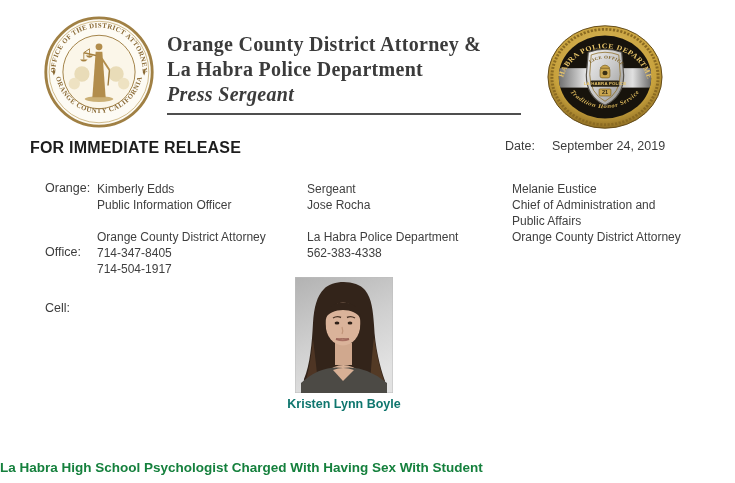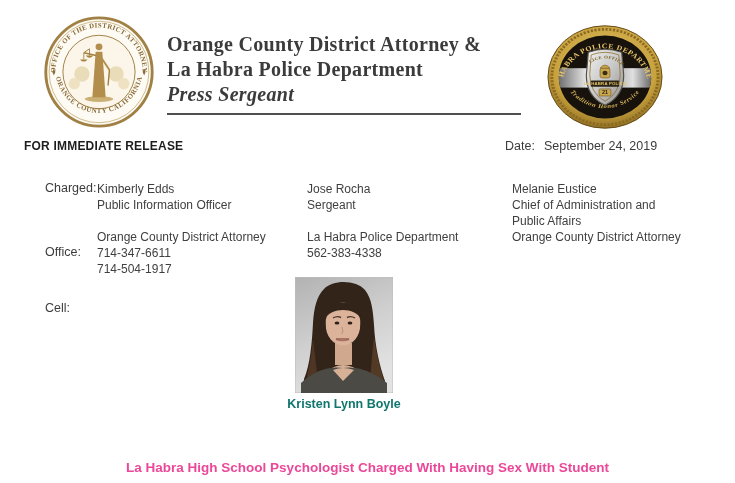--- a/index.html
+++ b/index.html
@@ -15,23 +15,23 @@
     font-family:"Liberation Serif", serif; font-weight:bold;
     font-size:20px; line-height:25px; letter-spacing:0.3px;
   }
   .press-release-line { font-style:italic; }
   .header-rule { left:167px; top:113px; width:354px; height:0; border-top:2px solid #4f4f4f; }
 
   .seal-left  { left:42px;  top:14px; width:114px; height:116px; }
   .seal-right { left:546px; top:24px; width:118px; height:106px; }
 
   
-  .fir { left:24px; top:139px; font-size:12px; font-weight:bold; color:#1d1d1d; letter-spacing:0.2px; }
+  .fir { left:30px; top:139px; font-size:16px; font-weight:bold; color:#1d1d1d; letter-spacing:0.2px; }
   .date-row { left:505px; top:139px; font-size:12.5px; color:#3c3c3c; }
-  .date-row .dv { margin-left:9px; }
+  .date-row .dv { margin-left:17px; }
 
   
   .contact-label { font-size:12.5px; color:#3c3c3c; left:45px; }
   .lbl-contact { top:181px; }
   .lbl-office  { top:245px; }
   .lbl-cell    { top:261px;margin-top:40px; }
   .contact-col { top:181px; font-size:12px; color:#3f3f3f; }
   .col-1 { left:97px; }
   .col-2 { left:307px; }
   .col-3 { left:512px; }
@@ -39,22 +39,22 @@
 
   
   .photo { left:295px; top:277px; width:98px; height:116px; }
   .caption {
     left:269px; top:397px; width:150px; text-align:center;
     font-size:12.5px; font-weight:bold; color:#0f766e;
   }
 
   
   .headline {
-    left:0; top:460px; width:735px; text-align:center;
-    font-size:13.5px; font-weight:bold; color:#ec4899;
+    left:0; top:460px; width:735px; 
+    font-size:13.5px; font-weight:bold; color:#15803d;
   }
 </style>
 </head>
 <body>
 
 <div class="page">
 
   <div class="abs seal-left">
     <svg width="114" height="116" viewBox="0 0 120 120" preserveAspectRatio="none">
       <circle cx="60" cy="60" r="56" fill="#fdfbf4" stroke="#a08044" stroke-width="3"></circle>
@@ -158,36 +158,36 @@
         <text x="60" y="79.6" font-family="Liberation Sans, sans-serif" font-size="5.6" font-weight="bold" fill="#2a2415" text-anchor="middle">21</text>
       </g>
     </svg>
   </div>
 
   <div class="abs fir">FOR IMMEDIATE RELEASE</div>
   <div class="abs date-row">
     <span>Date:</span><span class="dv">September 24, 2019</span>
   </div>
 
-  <div class="abs contact-label lbl-contact">Charged:</div>
+  <div class="abs contact-label lbl-contact">Orange:</div>
   <div class="abs contact-label lbl-office">Office:</div>
   <div class="abs contact-label lbl-cell">Cell:</div>
 
   <div class="abs contact-col col-1">
     <div class="cline">Kimberly Edds</div>
     <div class="cline">Public Information Officer</div>
     <div class="cline"></div>
     <div class="cline">Orange County District Attorney</div>
-    <div class="cline">714-347-6611</div>
+    <div class="cline">714-347-8405</div>
     <div class="cline">714-504-1917</div>
   </div>
 
   <div class="abs contact-col col-2">
+    <div class="cline">Sergeant</div>
     <div class="cline">Jose Rocha</div>
-    <div class="cline">Sergeant</div>
     <div class="cline"></div>
     <div class="cline">La Habra Police Department</div>
     <div class="cline">562-383-4338</div>
   </div>
 
   <div class="abs contact-col col-3">
     <div class="cline">Melanie Eustice</div>
     <div class="cline">Chief of Administration and</div>
     <div class="cline">Public Affairs</div>
     <div class="cline">Orange County District Attorney</div>

